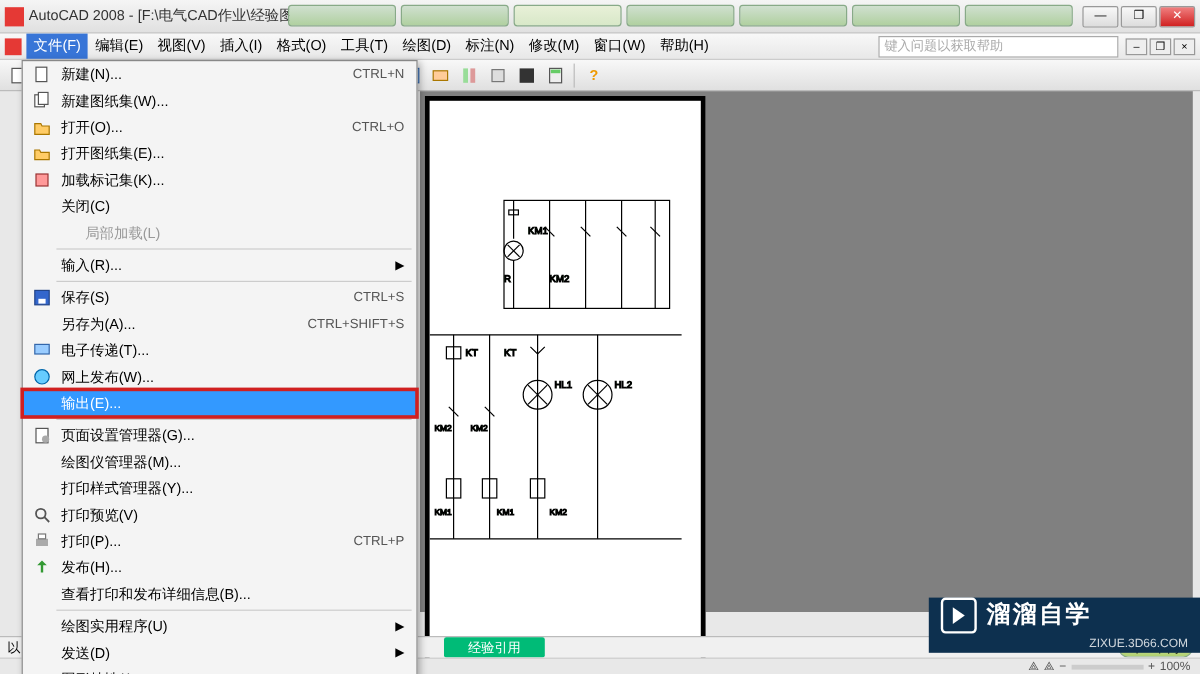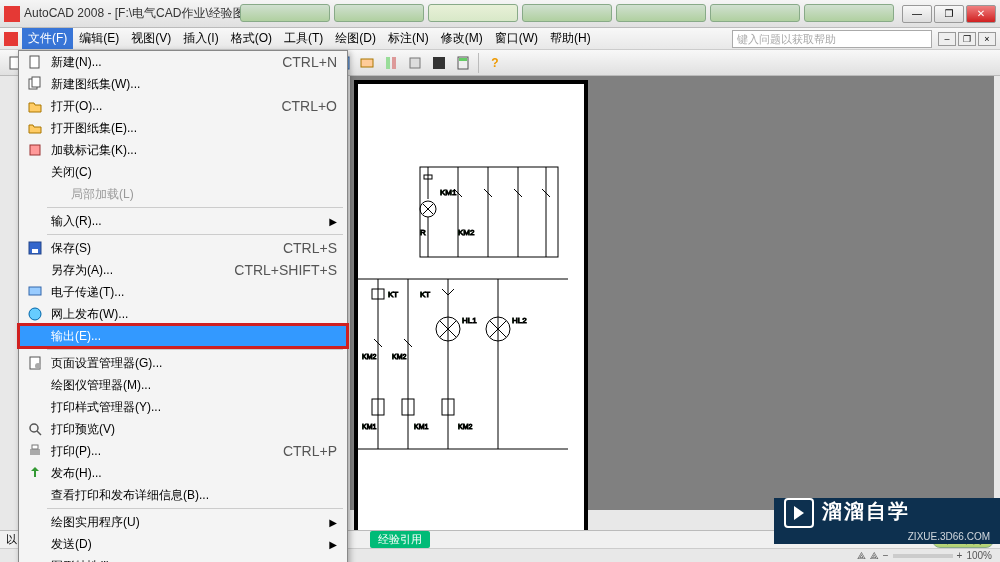--- a/index.html
+++ b/index.html
@@ -29,42 +29,42 @@
     .tool-sep { width: 2px; height: 20px; border-left: 1px solid #bbb; margin: 0 2px; }
     .tool-icon { width: 16px; height: 16px; }
     
     .dropdown-menu { position: absolute; top: 50px; left: 18px; width: 330px; background: #f4f4f4; border: 1px solid #888; box-shadow: 2px 2px 6px rgba(0,0,0,0.3); z-index: 100; }
     .menu-row { display: flex; align-items: center; height: 22px; padding: 0 4px; font-size: 12px; position: relative; }
     .menu-row.hover-hl { background: #3399ff; color: #fff; outline: 2px solid #d02020; outline-offset: -1px; }
     .menu-row.red-box { outline: 3px solid #d02020; outline-offset: -1px; }
     .menu-row.disabled { color: #999; margin-left: 20px; }
     .menu-icon-col { width: 24px; display: flex; justify-content: center; }
     .menu-label { flex: 1; padding-left: 4px; }
-    .menu-shortcut { color: #555; padding-right: 6px; font-size: 14px; }
+    .menu-shortcut { color: #555; padding-right: 6px; font-size: 11px; }
     .menu-arrow { padding-right: 6px; font-size: 10px; }
     .menu-sep { height: 1px; background: #ccc; margin: 2px 4px 2px 28px; }
     .mi { width:16px; height:16px; display:inline-block; }
     
     .canvas-area { position: absolute; top: 76px; left: 350px; right: 6px; bottom: 52px; background: #808080; }
     .paper { position: absolute; top: 4px; left: 4px; width: 234px; height: 520px; background: #fff; border: 4px solid #000; }
     .paper svg { width:100%; height:100%; }
     
     .status-row { position:absolute; bottom:14px; left:0; right:0; height:18px; background:#f0f0f0; border-top:1px solid #bbb; display:flex; align-items:center; font-size:11px; padding:0 6px; }
     .status-pill { background:linear-gradient(#e0f0b0,#b0d070); border:1px solid #8a8; border-radius:8px; padding:0 10px; margin-left:auto; }
     
     .bottom-bar { position:absolute; bottom:0; left:0; right:0; height:14px; background:#e8e8e8; display:flex; align-items:center; font-size:10px; padding:0 8px; border-top:1px solid #ccc; color:#555; }
     .zoom { margin-left:auto; display:flex; align-items:center; gap:4px; }
     
     .watermark { position:absolute; right:0; bottom:18px; width:226px; height:46px; background:#0d304f; color:#fff; display:flex; align-items:flex-start; padding:0 10px; z-index:200; }
     .wm-logo { width:30px; height:30px; border:2px solid #fff; border-radius:4px; display:flex; align-items:center; justify-content:center; margin-right:8px; }
     .wm-tri { width:0; height:0; border-left:10px solid #fff; border-top:7px solid transparent; border-bottom:7px solid transparent; }
     .wm-text { font-size:20px; font-weight:bold; letter-spacing:2px; }
     .wm-url { position:absolute; right:10px; bottom:2px; font-size:10px; opacity:.8; }
     
-    .green-label { position:absolute; bottom:14px; left:370px; background:#0b7; color:#fff; padding:1px 8px; font-size:11px; border-radius:2px; }
+    .green-label { position:absolute; bottom:14px; left:370px; background:#0b7; color:#fff; padding:1px 20px; font-size:11px; border-radius:2px; }
   </style>
 </head>
 <body>
 
 <div class="title-bar">
   <div class="app-icon"></div>
   <div class="title-text">AutoCAD 2008 - [F:\电气CAD作业\经验图片.dwg]</div>
   <div class="win-controls">
     <div class="win-btn">—</div>
     <div class="win-btn">❐</div>

